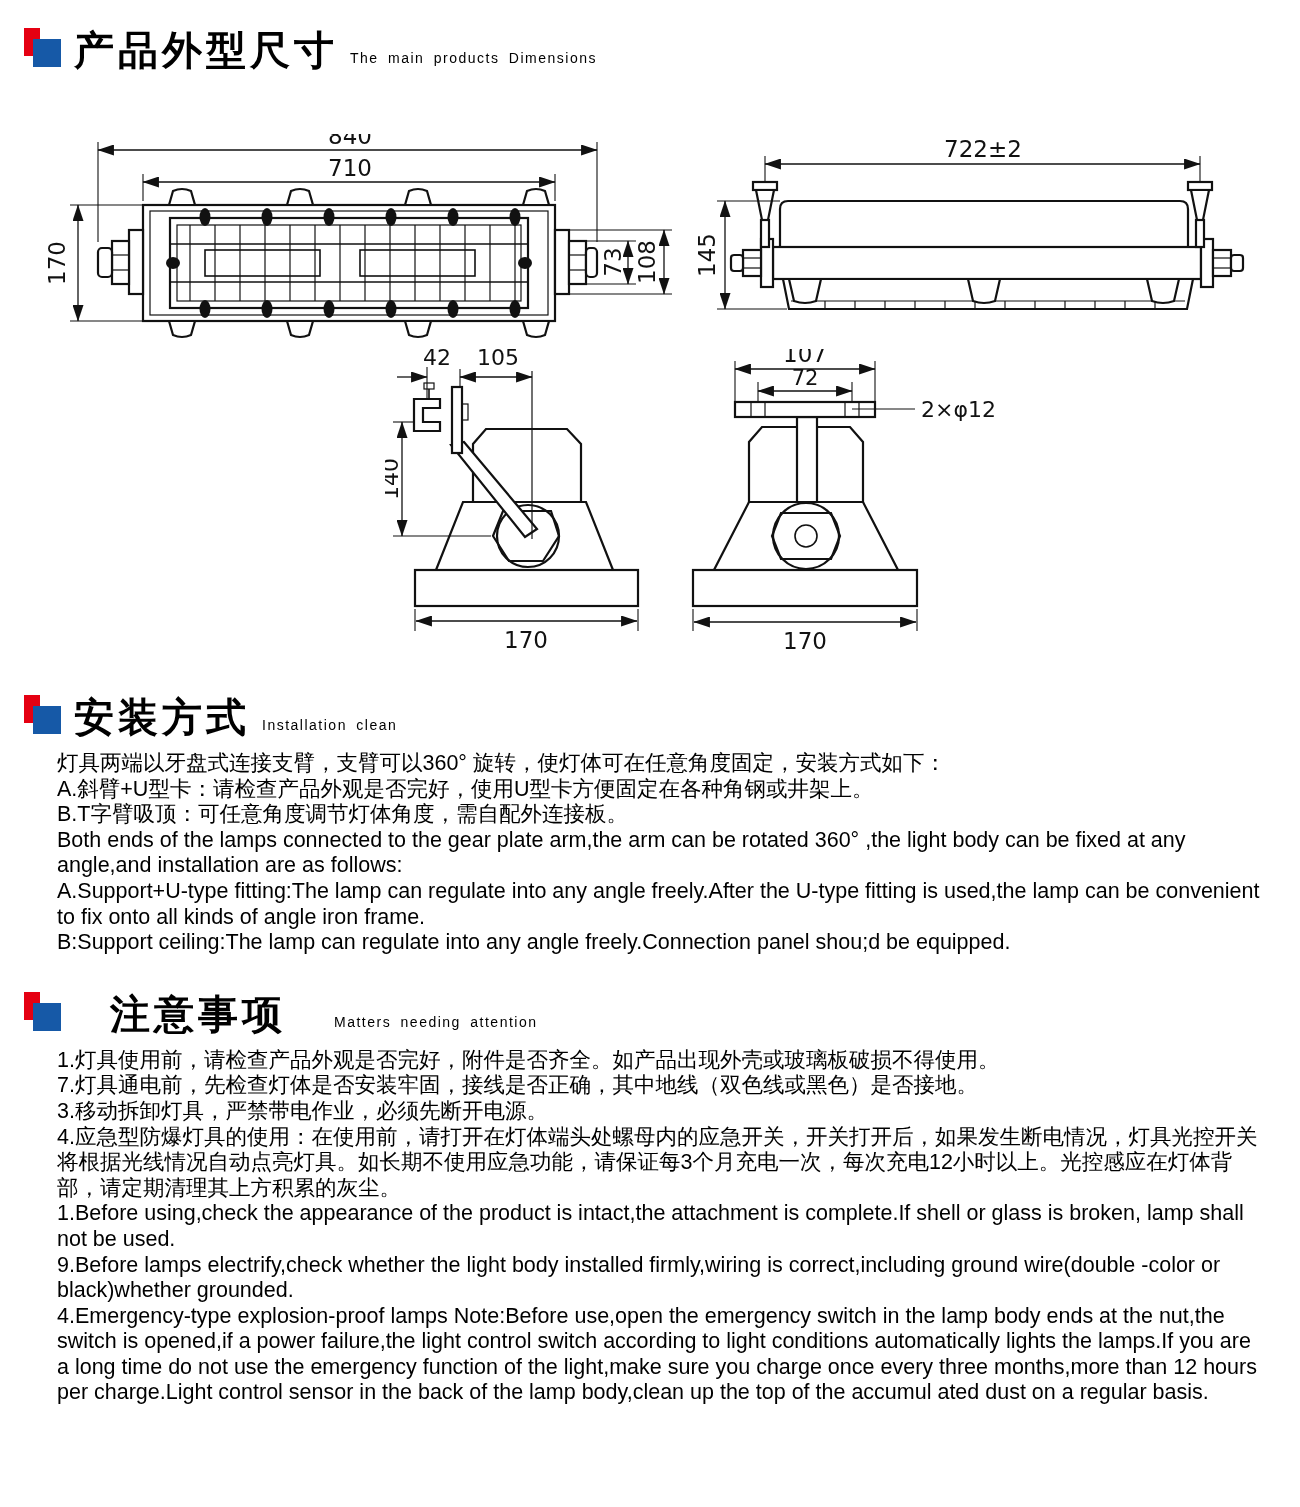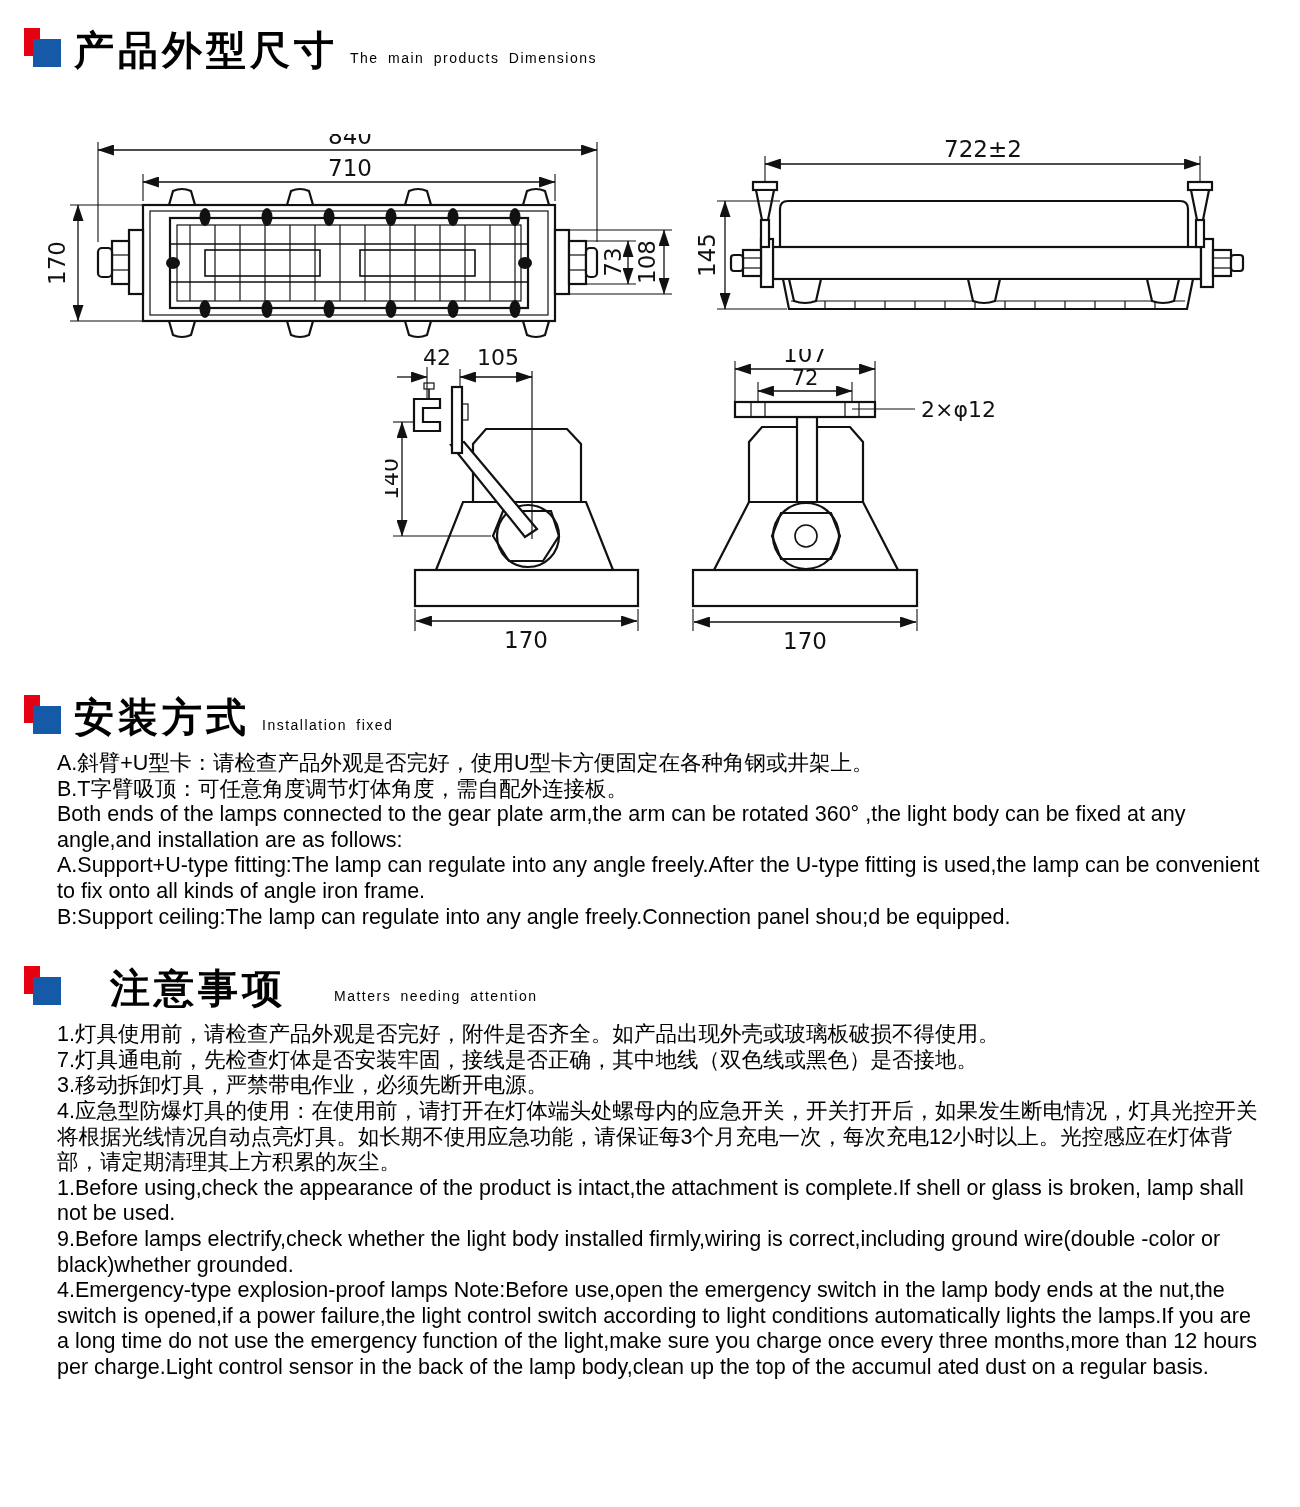--- a/index.html
+++ b/index.html
@@ -289,23 +289,24 @@
     <text x="120" y="300" text-anchor="middle">170</text>
   </svg>
 </div>
 
 <header class="sec-hdr hdr2">
   <span class="hdr-icon">
     <i class="sq-red" style="background:#e50012"></i>
     <i class="sq-blue" style="background:#1659a7"></i>
   </span>
   <h2 class="hdr-zh">安装方式</h2>
-  <span class="hdr-en">Installation fixed</span>
+  <span class="hdr-en">Installation clean</span>
 </header>
 <div class="text-block">
+  <p>灯具两端以牙盘式连接支臂，支臂可以360° 旋转，使灯体可在任意角度固定，安装方式如下：</p>
   <p>A.斜臂+U型卡：请检查产品外观是否完好，使用U型卡方便固定在各种角钢或井架上。</p>
   <p>B.T字臂吸顶：可任意角度调节灯体角度，需自配外连接板。</p>
   <p>Both ends of the lamps connected to the gear plate arm,the arm can be rotated 360° ,the light body can be fixed at any angle,and installation are as follows:</p>
   <p>A.Support+U-type fitting:The lamp can regulate into any angle freely.After the U-type fitting is used,the lamp can be convenient to fix onto all kinds of angle iron frame.</p>
   <p>B:Support ceiling:The lamp can regulate into any angle freely.Connection panel shou;d be equipped.</p>
 </div>
 
 <header class="sec-hdr hdr3">
   <span class="hdr-icon">
     <i class="sq-red" style="background:#e50012"></i>

